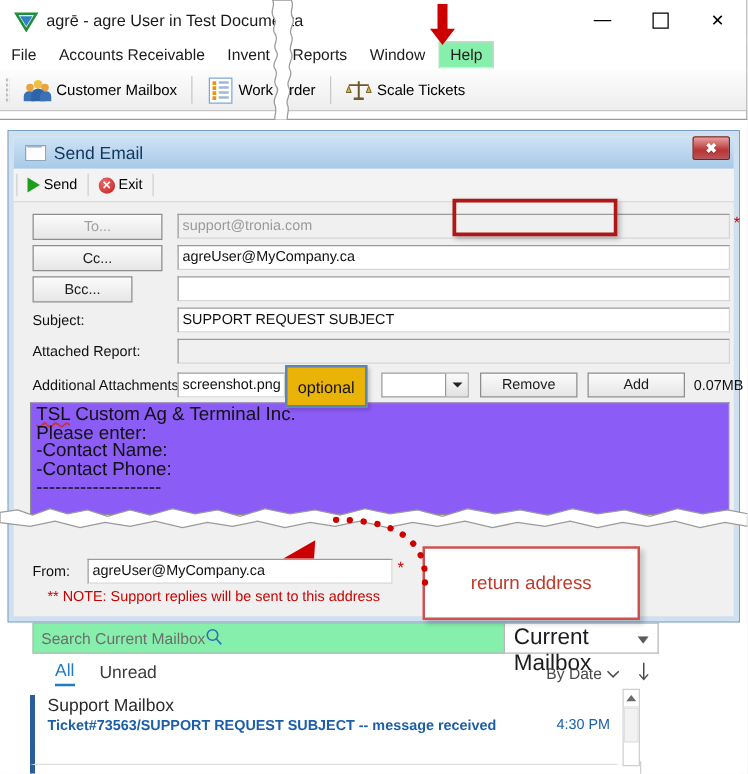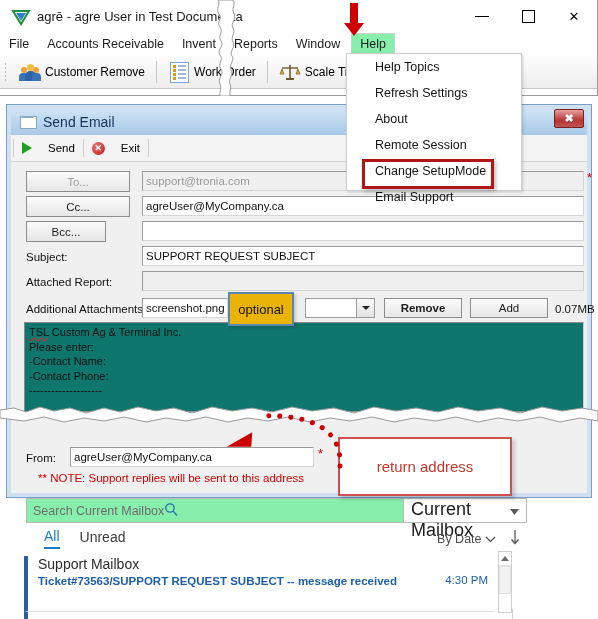--- a/index.html
+++ b/index.html
@@ -137,21 +137,21 @@
     display:flex;align-items:center;justify-content:center;
     color:#fff;font-size:11px;font-weight:bold;
     text-shadow:0 1px 0 rgba(0,0,0,.4);
   }
 
   .dlg-toolbar{
     position:absolute;left:4px;top:30px;right:4px;height:26px;
     background:#f3f3f3;border-bottom:1px solid #d4d4d4;
     display:flex;align-items:center;
   }
-  .dlg-tb-btn{display:flex;gap:16px;padding:2px 8px;font-size:11.5px;}
+  .dlg-tb-btn{display:flex;gap:3px;padding:2px 8px;font-size:11.5px;}
   .dlg-tb-sep{width:1px;height:18px;background:#d0d0d0;}
   .play-tri{width:0;height:0;border-left:10px solid #1e9e1e;border-top:6px solid transparent;border-bottom:6px solid transparent;}
   .red-x{width:13px;height:13px;border-radius:50%;background:radial-gradient(circle at 35% 30%,#ef6b6b,#c01c1c);
     color:#fff;font-size:9px;display:flex;align-items:center;justify-content:center;font-weight:bold;line-height:1;}
 
   .dlg-body{position:absolute;left:5px;top:57px;right:5px;bottom:5px;background:#f0f0f0;}
   .btn3d{
     background:linear-gradient(#fbfbfb,#e6e6e6);
     border:1px solid #8d8d8d;
     font-size:11.5px;color:#1c1c1c;
@@ -174,22 +174,22 @@
   .combo-arrow{
     width:17px;height:100%;
     background:linear-gradient(#fbfbfb,#e2e2e2);
     border-left:1px solid #9a9a9a;
     display:flex;align-items:center;justify-content:center;
   }
   .caret-dn{width:0;height:0;border-left:4px solid transparent;border-right:4px solid transparent;border-top:4px solid #222;}
 
   .bodybox{
     position:absolute;left:12px;top:121px;width:542px;height:95px;
-    background:#0f766e;border:1px solid #8a8a8a;border-right-color:#cfcfcf;
-    font-size:11px;line-height:14.5px;color:#111;
+    background:#8b5cf6;border:1px solid #8a8a8a;border-right-color:#cfcfcf;
+    font-size:15px;line-height:14.5px;color:#111;
     padding:2px 4px;box-sizing:border-box;overflow:hidden;
   }
   .squiggle{
     text-decoration:underline wavy #d03030;
     text-decoration-skip-ink:none;
   }
   .note{position:absolute;left:28px;top:266px;font-size:11.5px;color:#cc0000;white-space:nowrap;}
 
   
   .callout-optional{
@@ -287,21 +287,21 @@
       <span class="tb-grip"></span>
       <div class="tb-item">
         <span class="tb-ico ico-people">
           <i class="h1"></i>
             <i class="h2"></i>
             <i class="h3"></i>
           <i class="b1"></i>
             <i class="b2"></i>
             <i class="b3"></i>
         </span>
-        <span>Customer Remove</span>
+        <span>Customer Mailbox</span>
       </div>
       <span class="tb-sep"></span>
       <div class="tb-item">
         <span class="tb-ico">
           <span class="ico-doc" style="position:absolute;left:2px;top:0;">
             <i class="dot" style="top:2px"></i>
               <i class="ln" style="top:2px"></i>
             <i class="dot" style="top:6px"></i>
               <i class="ln" style="top:6px"></i>
             <i class="dot" style="top:10px"></i>
@@ -321,28 +321,20 @@
             <path d="M1 12 L5 12 L3 7 Z" fill="#d8b24a" stroke="#7a6327" stroke-width=".8"></path>
             <path d="M17 12 L21 12 L19 7 Z" fill="#d8b24a" stroke="#7a6327" stroke-width=".8"></path>
             <rect x="7" y="16" width="8" height="2" fill="#6b5a2a"></rect>
           </svg>
         </span>
         <span>Scale Tickets</span>
       </div>
     </div>
   </div>
 
-  <div class="help-menu">
-    <div class="hm-item">Help Topics</div>
-    <div class="hm-item">Refresh Settings</div>
-    <div class="hm-item">About</div>
-    <div class="hm-item">Remote Session</div>
-    <div class="hm-item">Change SetupMode</div>
-    <div class="hm-item">Email Support</div>
-  </div>
   <div class="help-highlight"></div>
 
   <div class="red-arrow">
     <svg width="26" height="36" viewBox="0 0 26 36">
       <polygon points="9,0 17,0 17,20 23,20 13,33 3,20 9,20" fill="#cc0000"></polygon>
     </svg>
   </div>
 
   <div class="dlg">
     <div class="dlg-inner-border"></div>
@@ -386,21 +378,21 @@
       <div class="txtbox ro" style="position:absolute;left:130px;top:109px;width:442px;height:20px;"></div>
 
       <span class="lbl" style="position:absolute;left:14px;top:141px;">Additional Attachments</span>
       <div class="txtbox" style="position:absolute;left:130px;top:136px;width:86px;height:20px;">screenshot.png</div>
       <div class="combo" style="position:absolute;left:293px;top:136px;width:70px;height:20px;">
         <span style="flex:1;padding-left:3px;font-size:11.5px;"></span>
         <span class="combo-arrow">
             <i class="caret-dn"></i>
           </span>
       </div>
-      <div class="btn3d" style="position:absolute;left:372px;top:136px;width:78px;height:20px;font-weight:bold;">Remove</div>
+      <div class="btn3d" style="position:absolute;left:372px;top:136px;width:78px;height:20px;">Remove</div>
       <div class="btn3d" style="position:absolute;left:458px;top:136px;width:78px;height:20px;">Add</div>
       <span class="lbl" style="position:absolute;left:543px;top:141px;">0.07MB</span>
 
       <div class="bodybox" style="left:12px;top:160px;width:560px;height:90px;">
         <div><span class="squiggle">TSL</span><span> Custom Ag &amp; Terminal Inc.</span></div>
         <div>Please enter:</div>
         <div> -Contact Name:</div>
         <div> -Contact Phone:</div>
         <div> --------------------</div>
       </div>

